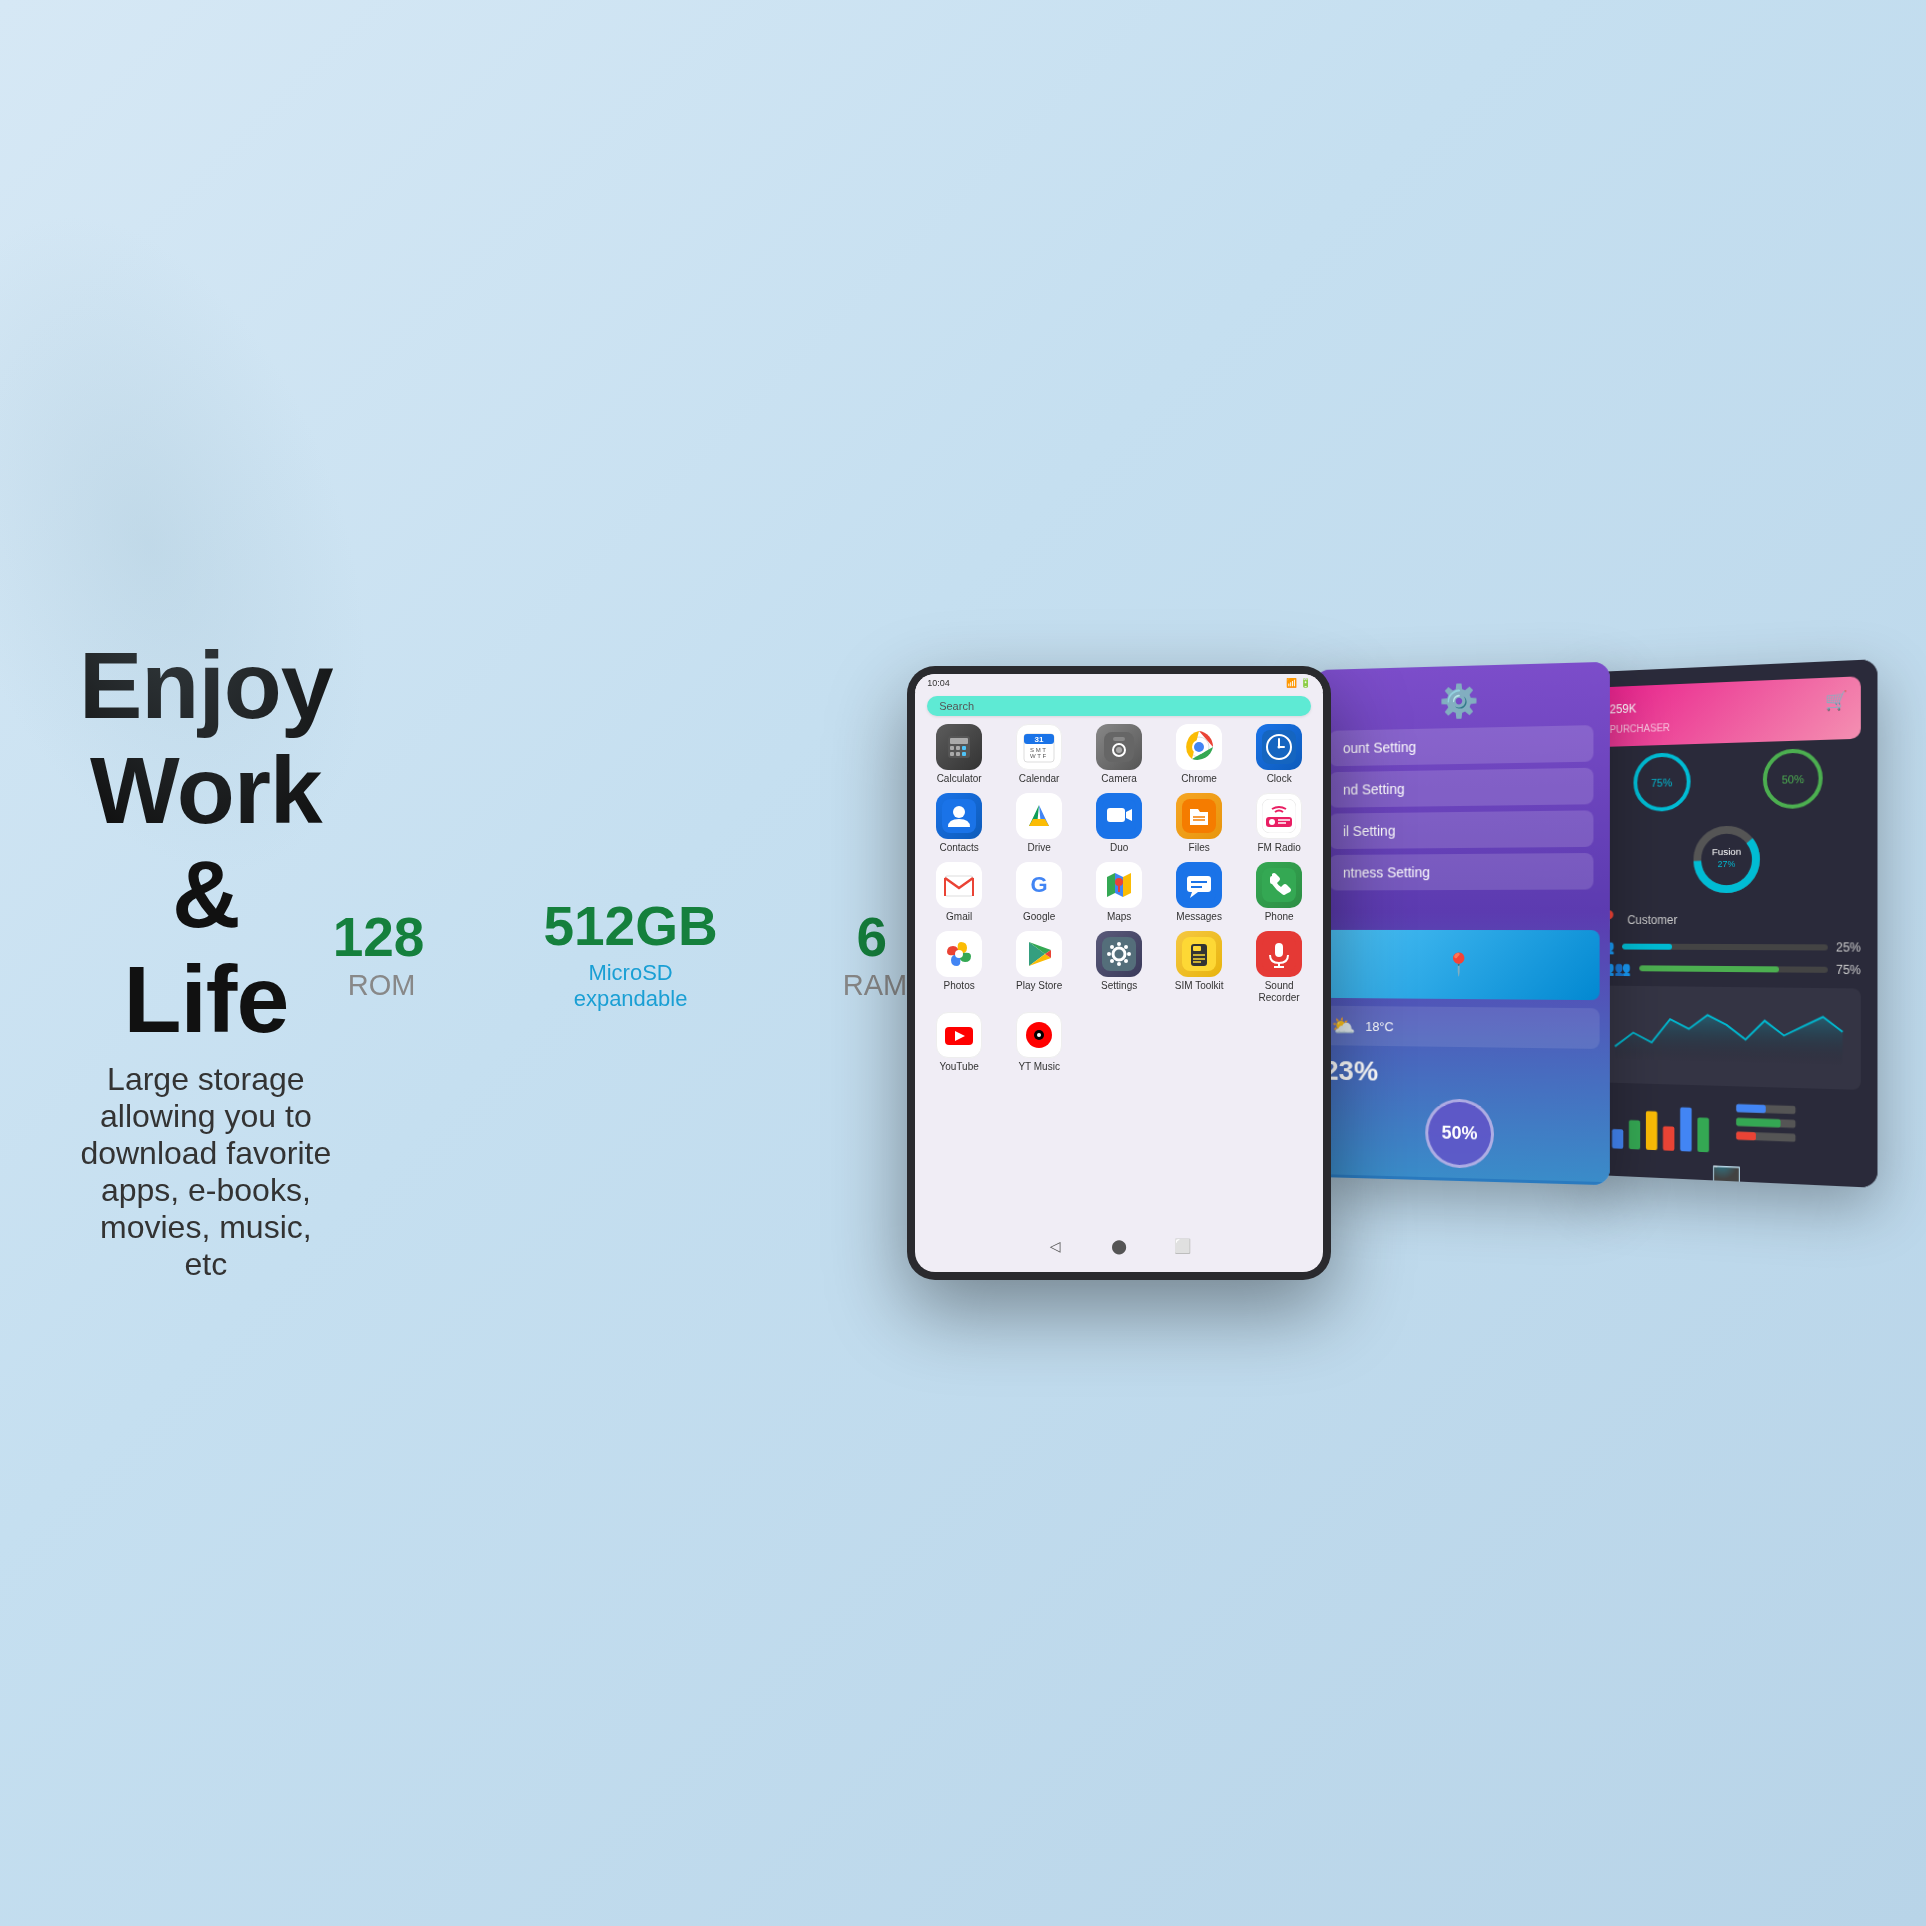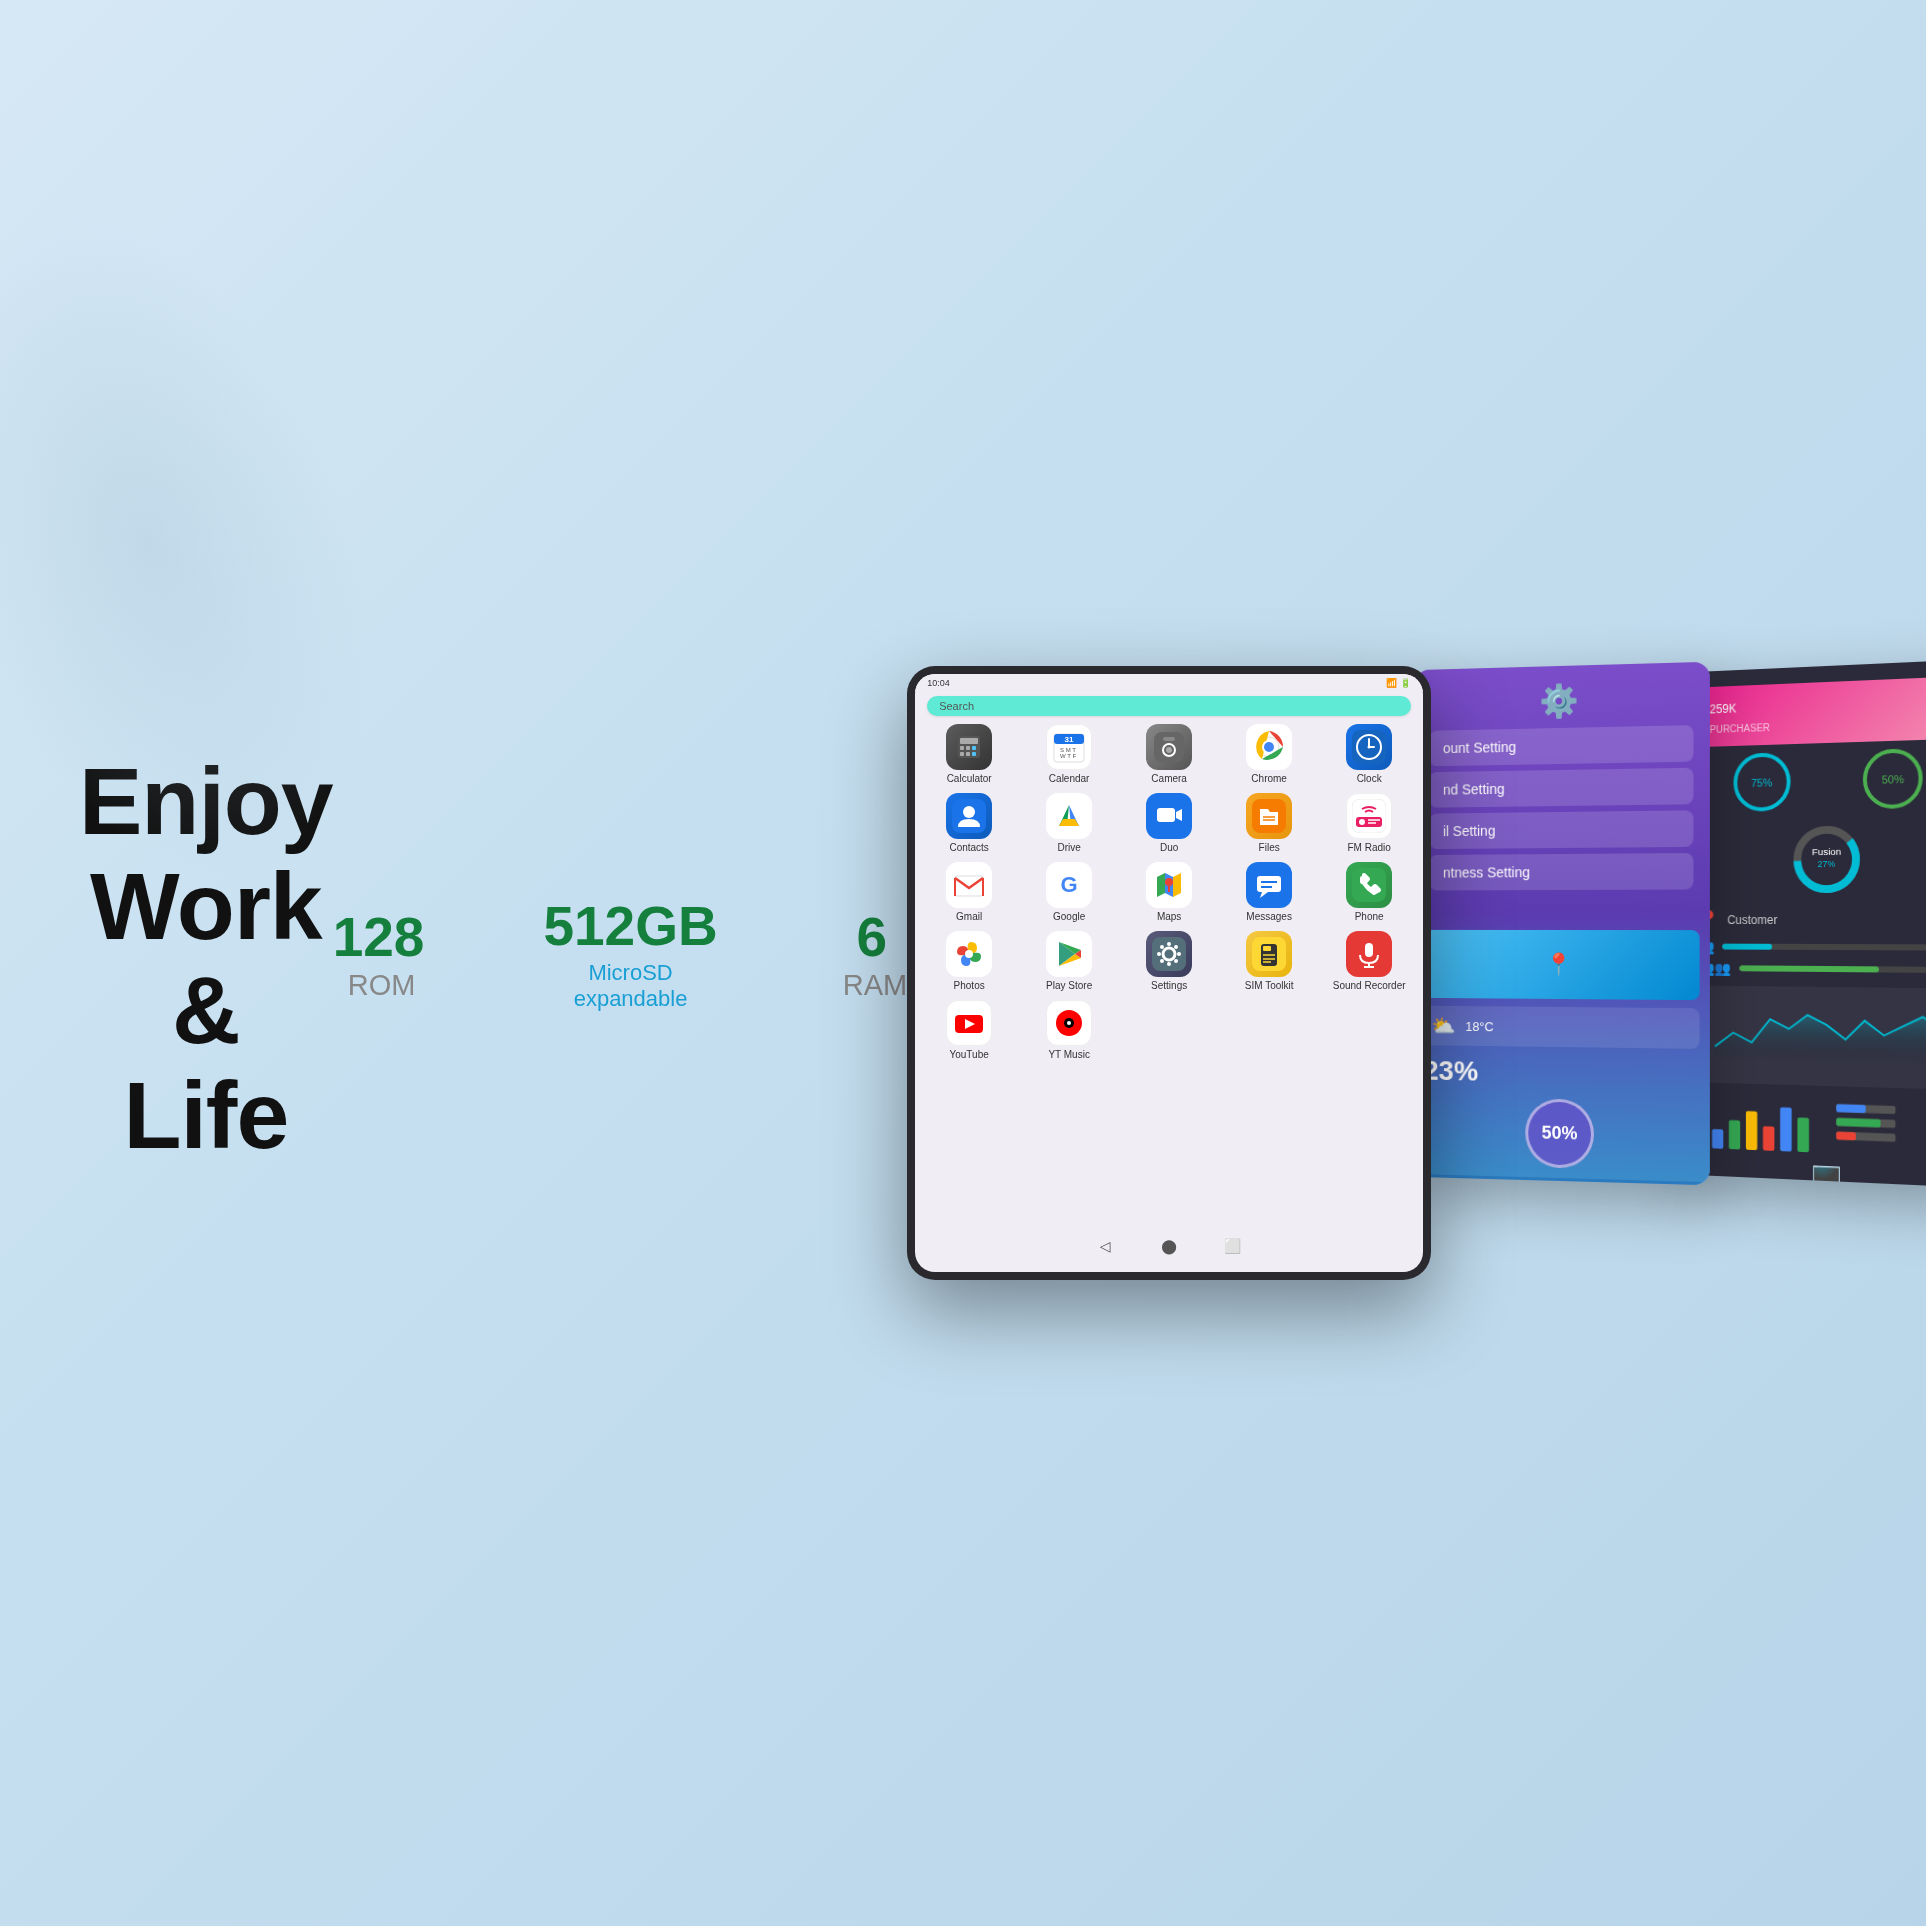--- a/index.html
+++ b/index.html
@@ -95,21 +95,21 @@
       flex: 1;
     }
 
     
     .tablet-wrapper {
       position: relative;
       z-index: 10;
       margin-right: -40px;
     }
     .tablet {
-      width: 524px;
+      width: 424px;
       height: 614px;
       background: #2a2a2e;
       border-radius: 28px;
       padding: 8px;
       box-shadow: 0 30px 79px rgba(0,0,0,0.4);
       position: relative;
     }
     .tablet-screen {
       width: 100%;
       height: 100%;
@@ -328,20 +328,21 @@
   </style>
 </head>
 <body>
 
 <div class="bg-leaf"></div>
 
 <div class="container">
 
   <div class="header">
     <h1 class="main-title">Enjoy Work &amp; Life</h1>
+    <p class="subtitle">Large storage allowing you to download favorite apps, e-books, movies, music, etc</p>
   </div>
 
   <div class="specs-row">
     <div class="spec-item">
       <span class="spec-number">128</span>
       <span class="spec-label">ROM</span>
     </div>
     <div class="spec-item">
       <span class="spec-number">512GB</span>
       <span class="spec-sublabel">MicroSD expandable</span>

